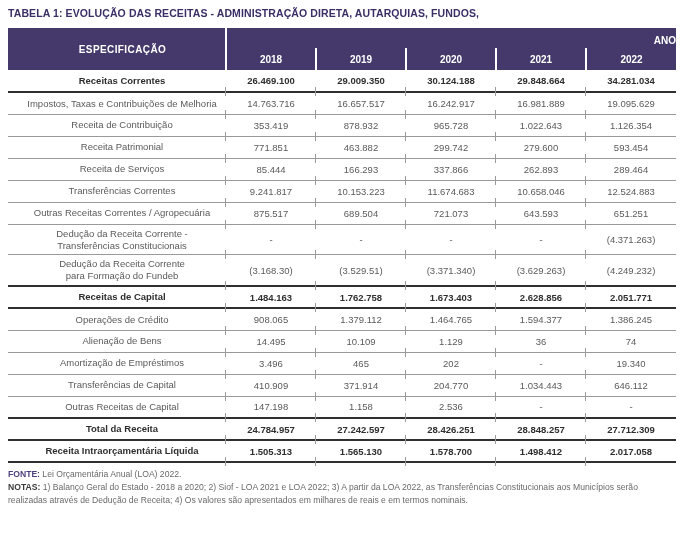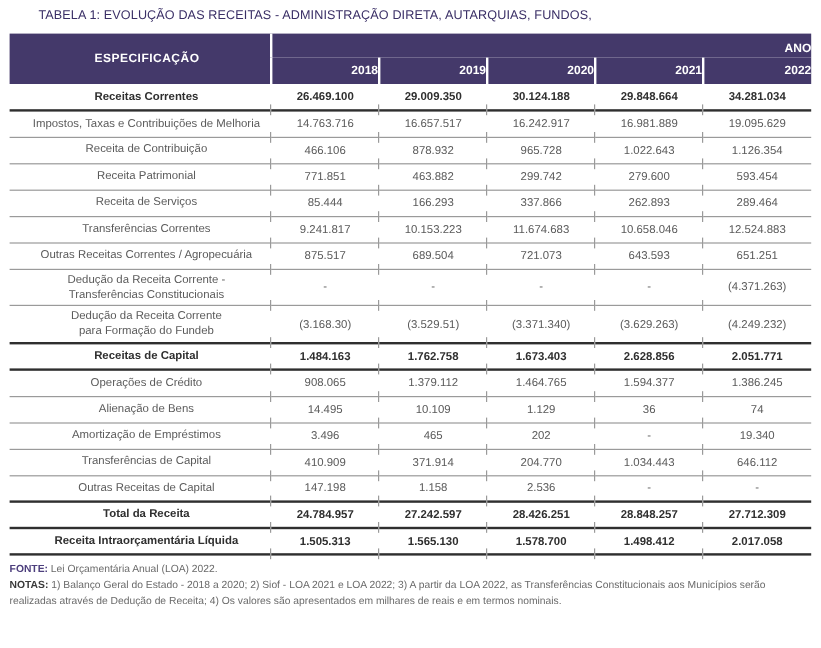--- a/index.html
+++ b/index.html
@@ -7,26 +7,25 @@
     width: 684px; height: 540px;
     background: #ffffff;
     font-family: "Liberation Sans", sans-serif;
     overflow: hidden;
   }
   .page { padding: 6px 8px 0 8px; }
 
   
   .title {
     color: #3a2f66;
-    font-weight: 400;
+    font-weight: 700;
     font-size: 10.5px;
     line-height: 1.45;
     letter-spacing: 0.1px;
     margin-bottom: 7px;
-    margin-left: 24px;
   }
 
   
   table {
     width: 668px;
     border-collapse: collapse;
     table-layout: fixed;
     font-size: 9.5px;
   }
   thead th {
@@ -36,21 +35,21 @@
     vertical-align: middle;
   }
   th.spec {
     text-align: center;
     padding-left: 12px;
     font-size: 10px;
     border-right: 2px solid #ffffff;
     letter-spacing: 0.4px;
   }
   th.ano { height: 20px; text-align: right; font-size: 10px; padding-top: 4px; }
-  th.year-cell { height: 22px; text-align: right; font-size: 10px; }
+  th.year-cell { height: 22px; text-align: center; font-size: 10px; }
   th.year-cell + th.year-cell { border-left: 2px solid #ffffff; }
 
   tbody tr { border-bottom: 1px solid #9a9a9a; color: #5a5a5a; }
   tbody tr.bold {
     border-top: 2px solid #2f2f2f;
     border-bottom: 2px solid #2f2f2f;
     color: #2f2f2f;
     font-weight: 700;
   }
   tbody tr:first-child { border-top: none; }
@@ -126,21 +125,21 @@
         <tr>
           <td class="label">Impostos, Taxas e Contribuições de Melhoria</td>
           <td class="val">14.763.716</td>
           <td class="val">16.657.517</td>
           <td class="val">16.242.917</td>
           <td class="val">16.981.889</td>
           <td class="val">19.095.629</td>
         </tr>
         <tr>
           <td class="label">Receita de Contribuição</td>
-          <td class="val">466.106</td>
+          <td class="val">353.419</td>
           <td class="val">878.932</td>
           <td class="val">965.728</td>
           <td class="val">1.022.643</td>
           <td class="val">1.126.354</td>
         </tr>
         <tr>
           <td class="label">Receita Patrimonial</td>
           <td class="val">771.851</td>
           <td class="val">463.882</td>
           <td class="val">299.742</td>

